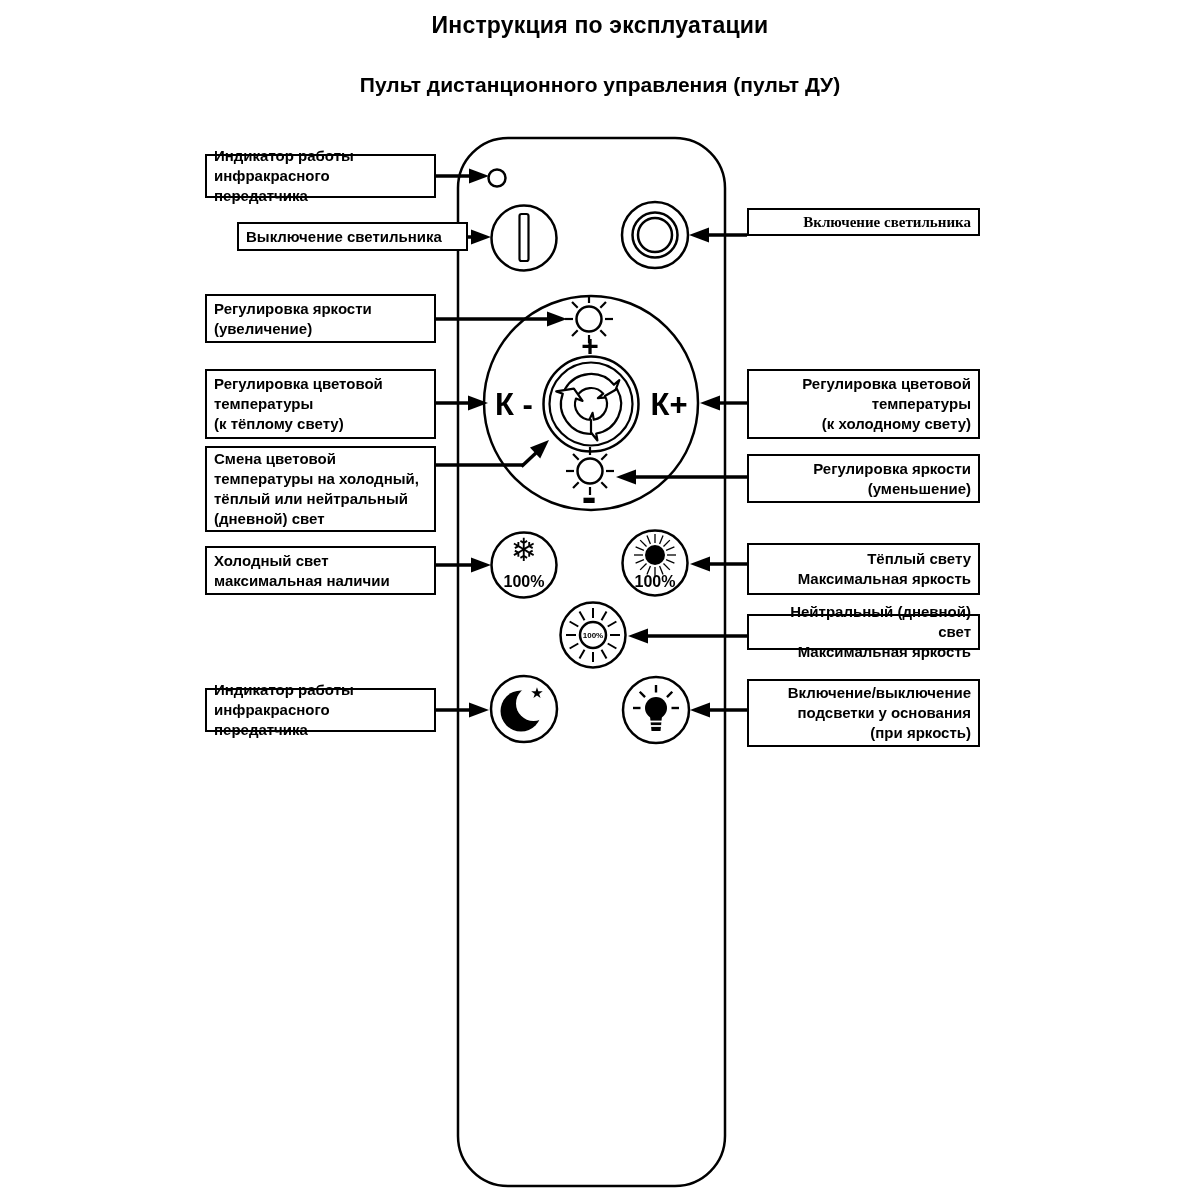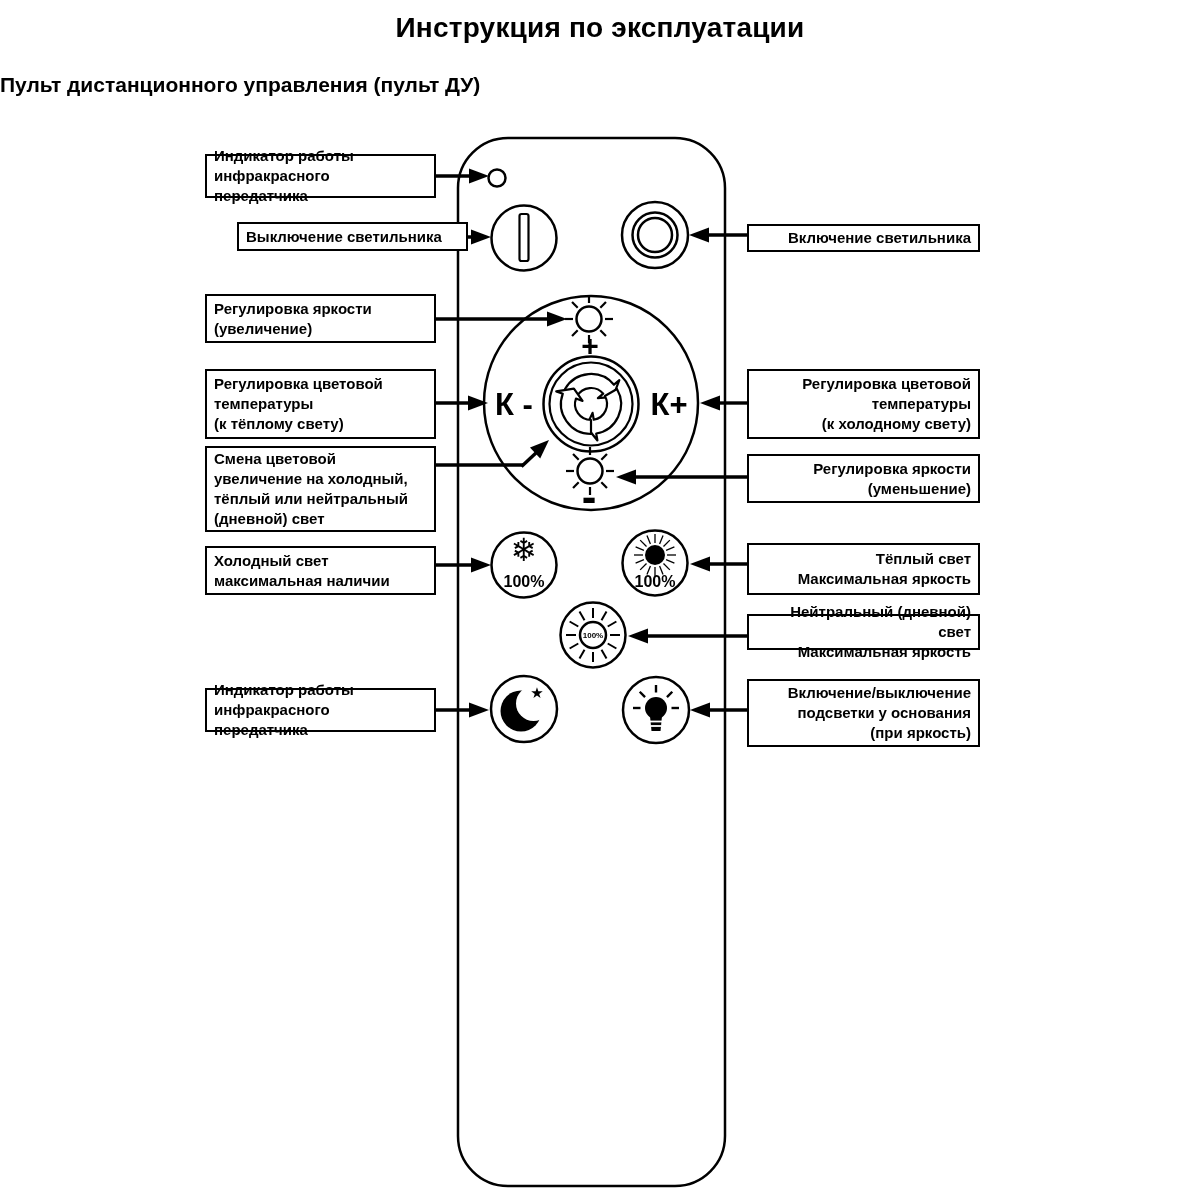--- a/index.html
+++ b/index.html
@@ -2,24 +2,24 @@
 <html><head>
 <meta charset="utf-8">
 <style>
   html,body{margin:0;padding:0;}
   body{
     width:1200px;height:1200px;position:relative;background:#ffffff;
     font-family:"Liberation Sans",sans-serif;color:#000;overflow:hidden;
   }
   .page-title{
     position:absolute;top:12px;left:0;width:1200px;text-align:center;
-    font-size:28px;font-weight:bold;letter-spacing:0.2px;
+    font-size:23px;font-weight:bold;letter-spacing:0.2px;
   }
   .page-subtitle{
-    position:absolute;top:73px;left:0;width:1200px;
+    position:absolute;top:73px;left:0;width:1200px;text-align:center;
     font-size:21px;font-weight:bold;
   }
   svg{position:absolute;left:0;top:0;}
   .callout{
     position:absolute;border:2.5px solid #000;background:#fff;
     font-size:15px;font-weight:bold;line-height:20px;
     display:flex;align-items:center;box-sizing:border-box;
     white-space:pre-line;padding:12px 7px;
   }
   .callout.left{left:205px;width:231px;text-align:left;justify-content:flex-start;}
@@ -242,33 +242,33 @@
 
 <div class="callout left" style="top:154px;height:44px;">Индикатор работы
 инфракрасного передатчика</div>
 <div class="callout left" style="top:222px;height:29px;margin-left:32px;">Выключение светильника</div>
 <div class="callout left" style="top:294px;height:49px;">Регулировка яркости
 (увеличение)</div>
 <div class="callout left" style="top:369px;height:70px;">Регулировка цветовой
 температуры
 (к тёплому свету)</div>
 <div class="callout left" style="top:446px;height:86px;">Смена цветовой
-увеличение на холодный,
+температуры на холодный,
 тёплый или нейтральный
 (дневной) свет</div>
 <div class="callout left" style="top:546px;height:49px;">Холодный свет
 максимальная наличии</div>
 <div class="callout left" style="top:688px;height:44px;">Индикатор работы
 инфракрасного передатчика</div>
 
-<div class="callout right" style="top:224px;height:21px;">Включение светильника</div>
+<div class="callout right" style="top:208px;height:21px;font-family:Liberation Serif, serif;">Включение светильника</div>
 <div class="callout right" style="top:369px;height:70px;">Регулировка цветовой
 температуры
 (к холодному свету)</div>
 <div class="callout right" style="top:454px;height:49px;">Регулировка яркости
 (уменьшение)</div>
-<div class="callout right" style="top:543px;height:52px;">Тёплый свет
+<div class="callout right" style="top:543px;height:52px;">Тёплый свету
 Максимальная яркость</div>
 <div class="callout right" style="top:614px;height:36px;">Нейтральный (дневной) свет
 Максимальная яркость</div>
 <div class="callout right" style="top:679px;height:68px;">Включение/выключение
 подсветки у основания
 (при яркость)</div>
 
 </body></html>

